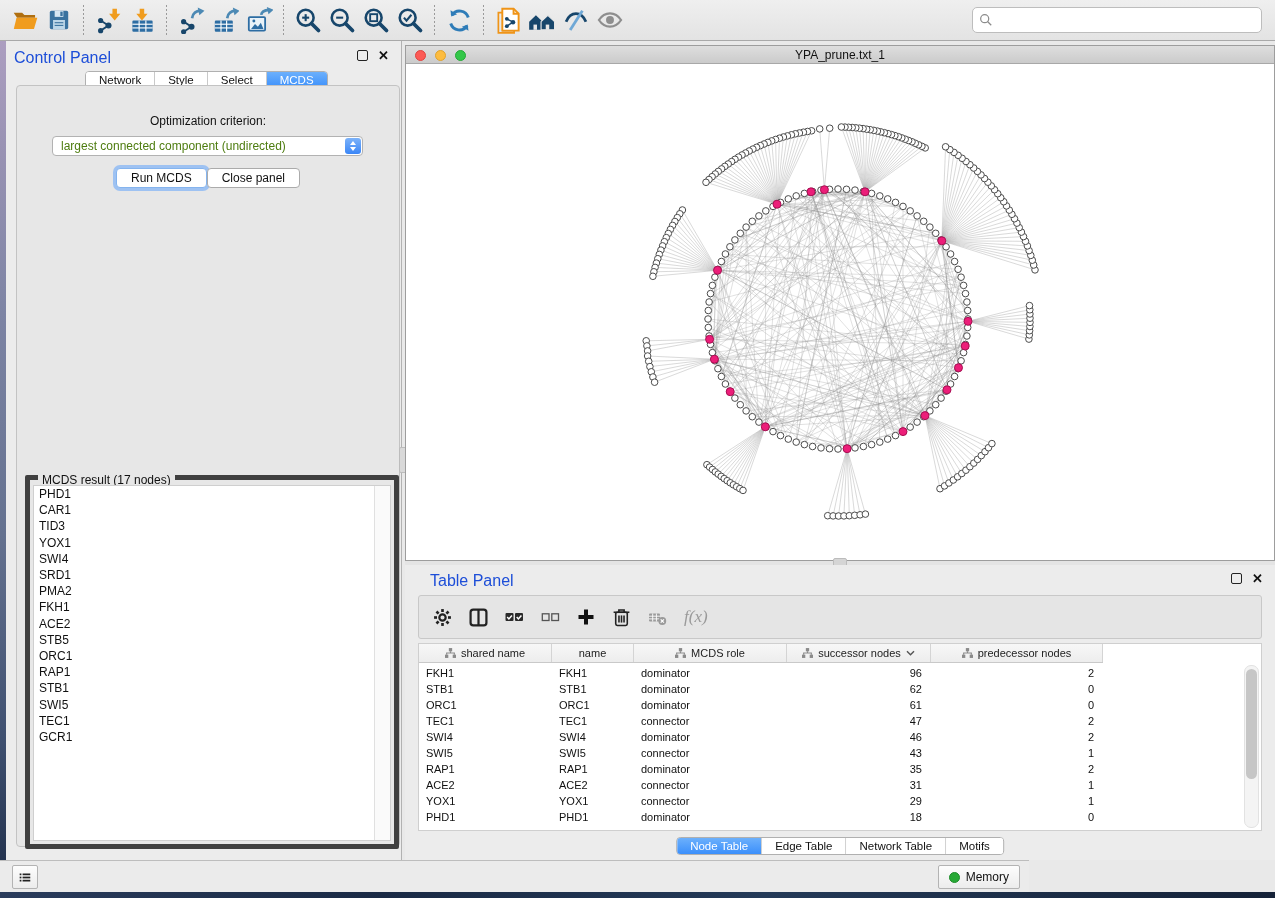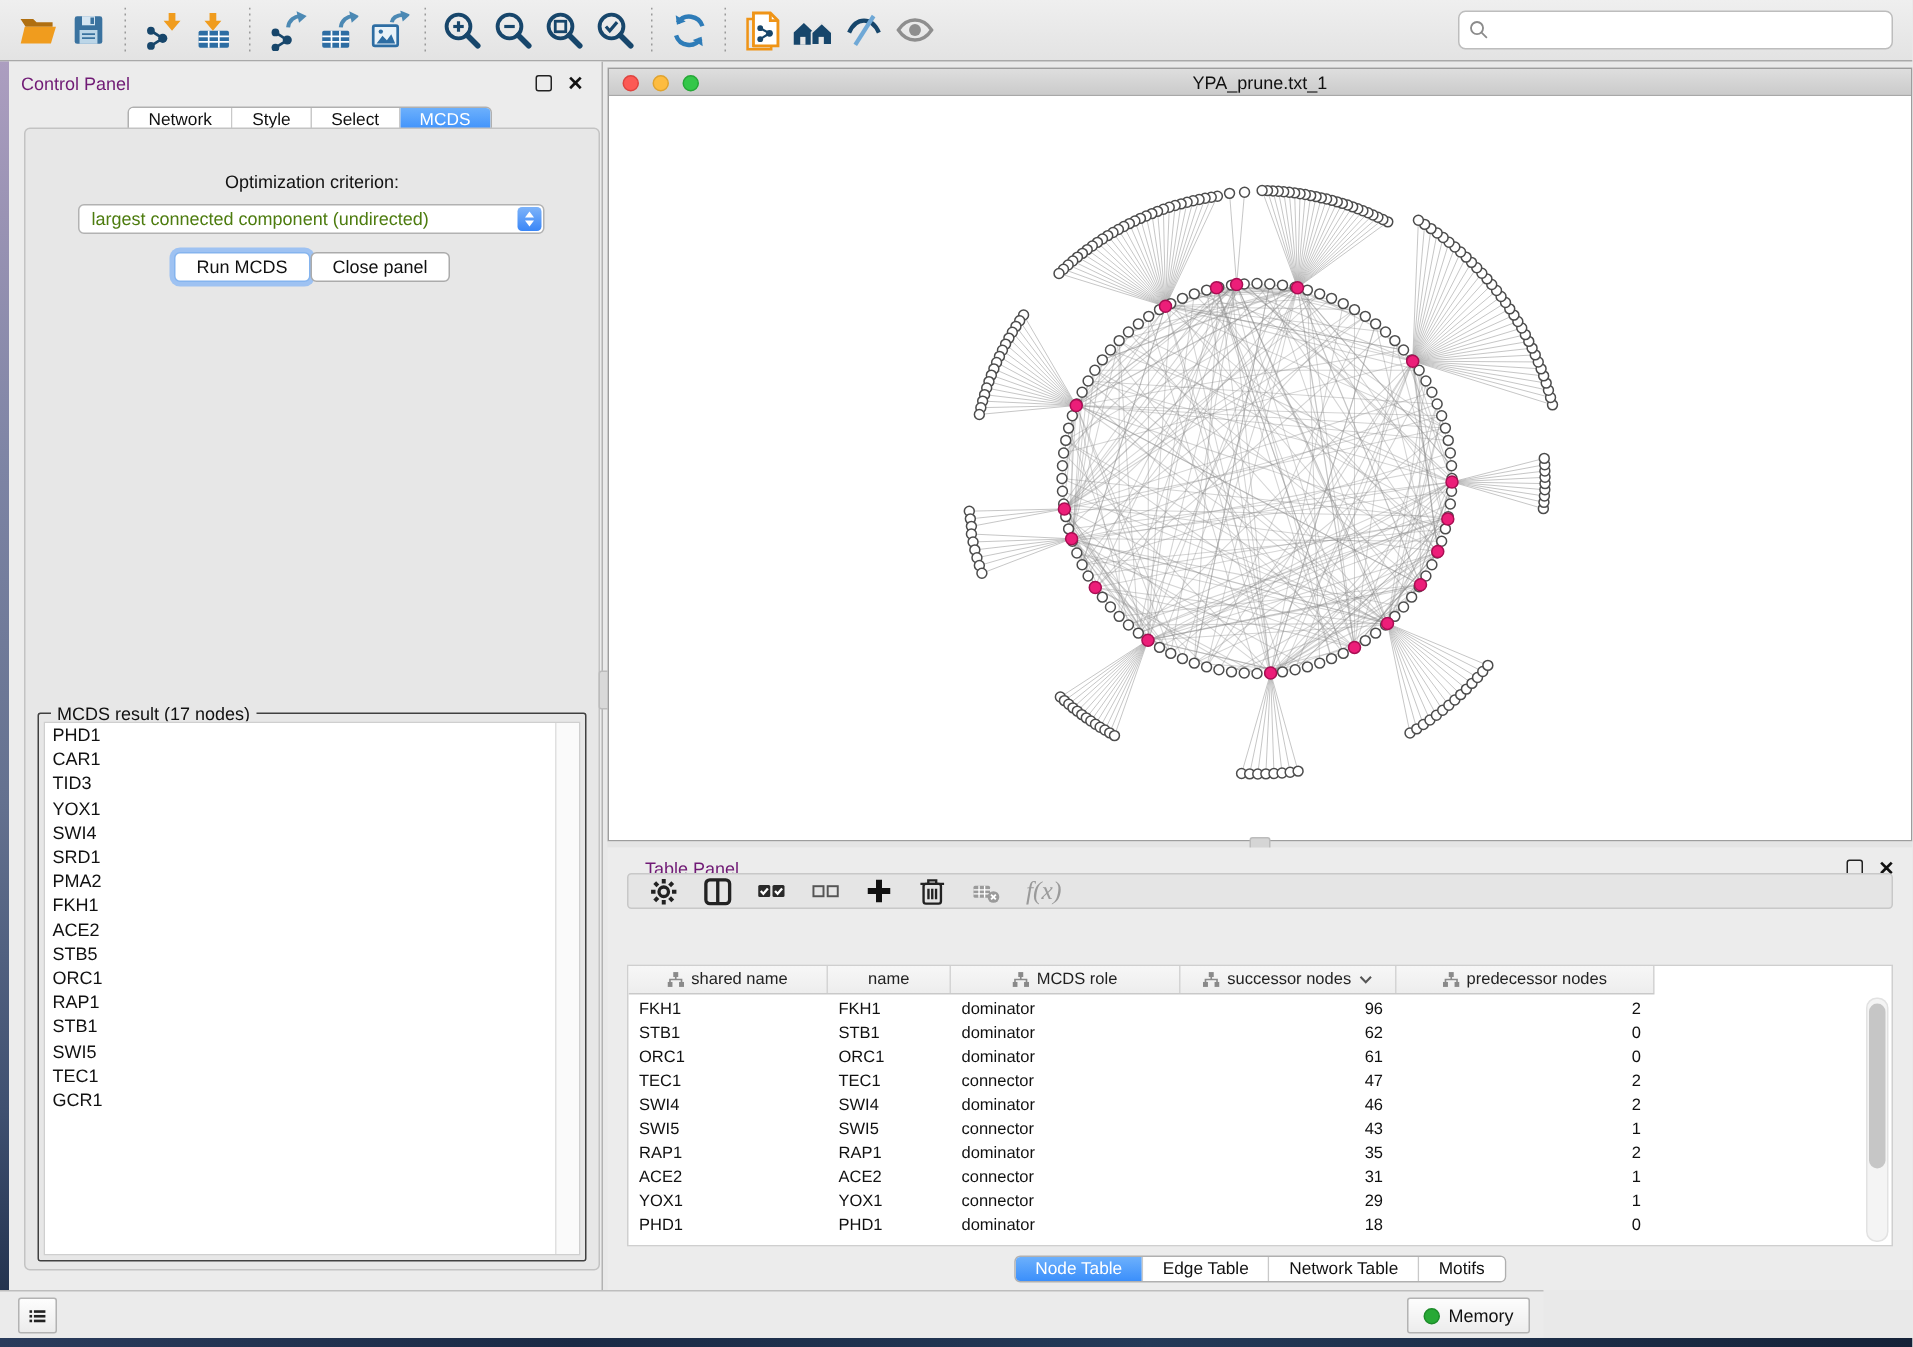--- a/index.html
+++ b/index.html
@@ -24,21 +24,21 @@
 
   
   .desk-left{position:absolute;left:0;top:41px;width:6px;height:851px;
     background:linear-gradient(#ac9ec0,#9a93b4 12%,#7d84a4 32%,#64718f 58%,#3f5070 82%,#1d2c47);}
   .desk-bottom{position:absolute;left:0;top:892px;width:1275px;height:6px;
     background:linear-gradient(90deg,#2a3c5c,#1a2a45 30%,#243a58 60%,#152238);}
 
   
   .cpanel{position:absolute;left:6px;top:41px;width:396px;height:819px;
     background:#ececec;border-right:1px solid #b2b2b2;box-sizing:border-box;}
-  .panel-title{font-size:12px;color:#701a75;}
+  .panel-title{font-size:16px;color:#1d4ed8;}
   .panel-btns{position:absolute;right:12px;top:9px;display:flex;gap:10px;align-items:center;}
   .float-ic{width:9px;height:9px;border:1.5px solid #222;border-radius:2px;}
   .close-ic{font-size:13px;font-weight:bold;color:#111;line-height:9px;}
   .seg{display:flex;background:#fff;border:1px solid #b0b0b0;border-radius:4px;overflow:hidden;}
   .seg .sgtab{padding:2px 13px;font-size:11.5px;color:#111;border-right:1px solid #c9c9c9;
     background:#fff;white-space:nowrap;}
   .seg .sgtab:last-child{border-right:none;}
   .seg .sgtab.active{background:linear-gradient(#6cb0fc,#3b8ffb);color:#fff;}
   .cpane{position:absolute;left:10px;top:44px;width:382px;height:760px;
     background:#e7e7e7;border:1px solid #c3c3c3;border-radius:4px;}
@@ -52,21 +52,21 @@
     align-items:center;justify-content:center;gap:2px;}
   .tri-up{width:0;height:0;border-left:3.5px solid transparent;border-right:3.5px solid transparent;
     border-bottom:4px solid #fff;}
   .tri-dn{width:0;height:0;border-left:3.5px solid transparent;border-right:3.5px solid transparent;
     border-top:4px solid #fff;}
   .btnrow{position:absolute;left:0;width:100%;top:82px;display:flex;justify-content:center;}
   .pbtn{font-size:12px;font-family:"Liberation Sans",sans-serif;color:#111;background:#fff;
     border:1px solid #ababab;border-radius:4px;padding:2px 14px;height:20px;box-sizing:border-box;}
   .pbtn.focus{box-shadow:0 0 0 3px rgba(110,170,250,.6);border-color:#85b4ee;}
   .groupbox{position:absolute;left:8px;top:389px;width:364px;height:364px;
-    border:1px solid #404040;border-radius:2px;}
+    border:5px solid #404040;border-radius:2px;}
   .grouplabel{position:absolute;left:8px;top:-7px;background:#e7e7e7;padding:0 4px;
     font-size:12px;color:#111;}
   .mcdslist{position:absolute;left:3px;top:5px;right:3px;bottom:3px;background:#fff;
     border:1px solid #cfcfcf;overflow:hidden;}
   .mcds-item{font-size:12px;color:#111;line-height:16.2px;padding-left:5px;}
   .mcds-scroll{position:absolute;right:0;top:0;bottom:0;width:15px;background:#fafafa;
     border-left:1px solid #e0e0e0;}
 
   
   .netwin{position:absolute;left:405px;top:45px;width:870px;height:516px;
@@ -87,21 +87,21 @@
 
   
   .vsplit-handle{position:absolute;left:399px;top:447px;width:8px;height:24px;
     background:#d9d9d9;border:1px solid #bcbcbc;border-radius:2px;}
   .hsplit{position:absolute;left:405px;top:561px;width:870px;height:4px;background:#e4e4e4;}
   .hsplit-handle{position:absolute;left:50%;top:-3px;transform:translateX(-50%);
     width:12px;height:8px;background:#d5d5d5;border:1px solid #bcbcbc;border-radius:2px;}
 
   
   .tpanel{position:absolute;left:405px;top:565px;width:870px;height:295px;background:#ececec;}
-  .ttoolbar{position:absolute;left:13px;top:17px;width:844px;height:24px;
+  .ttoolbar{position:absolute;left:13px;top:30px;width:844px;height:44px;
     background:#e5e5e5;border:1px solid #c8c8c8;border-radius:3px;box-sizing:border-box;
     display:flex;align-items:center;gap:17px;padding-left:14px;}
   .tico{display:flex;align-items:center;justify-content:center;background:none;border:none;padding:0;}
   .fx-label{font-family:"Liberation Serif",serif;font-style:italic;font-size:17px;color:#9a9a9a;}
   .dtable{position:absolute;left:13px;top:78px;width:844px;height:188px;background:#fff;
     border:1px solid #cfcfcf;box-sizing:border-box;overflow:hidden;}
   .thead{position:absolute;left:0;top:0;height:19px;display:flex;
     background:linear-gradient(#f7f7f7,#ededed);border-bottom:1px solid #c9c9c9;box-sizing:border-box;}
   .th{display:flex;align-items:center;justify-content:center;gap:5px;font-size:11px;color:#222;
     border-right:1px solid #d4d4d4;box-sizing:border-box;height:100%;position:relative;}

